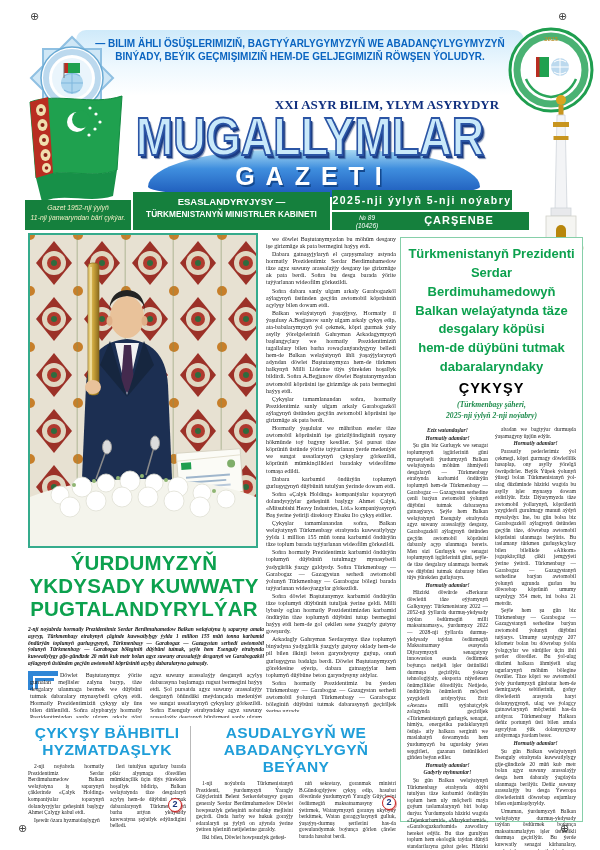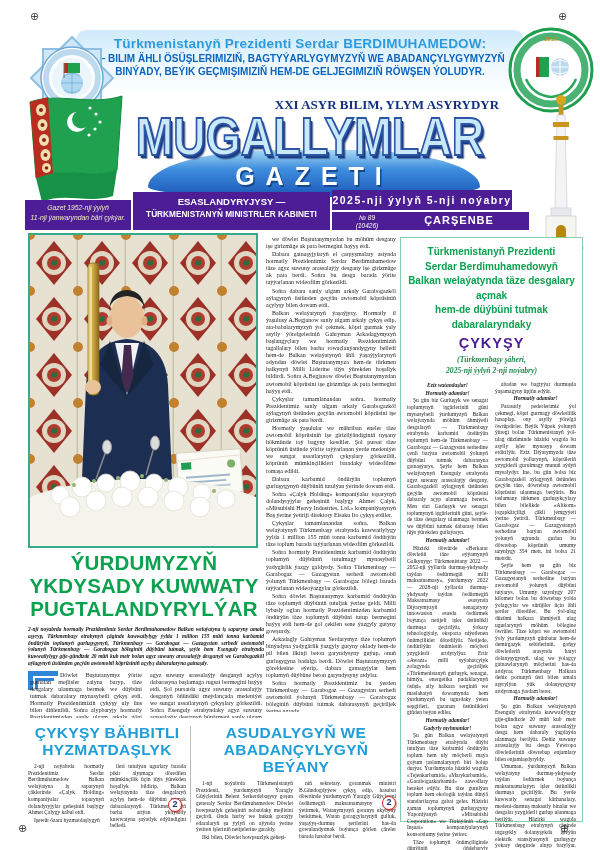--- a/index.html
+++ b/index.html
@@ -27,21 +27,21 @@
                  text-align:center; }
   .gazeti-band span { display:inline-block; margin-top:12px; font-family:"Liberation Sans",sans-serif;
                  font-weight:bold; font-size:25px; letter-spacing:11px; color:#ffffff;
                  text-shadow:1.5px 1.5px 0 #14498f; }
   .mast-title { position:absolute; left:108px; top:107px; width:404px; text-align:center;
                 font-family:"Liberation Sans",sans-serif; font-weight:bold; font-size:45px;
                 color:#c9e9fa; -webkit-text-stroke:1.6px #2b55a5;
                 text-shadow:2px 2px 0 #1c3d85, 3px 3px 1px rgba(20,50,110,.55);
                 transform:scaleY(1.18); transform-origin:top center; letter-spacing:0; }
 
-  .green-box { background:#4c1d95; color:#fff; font-family:"Liberation Sans",sans-serif; }
+  .green-box { background:#15803d; color:#fff; font-family:"Liberation Sans",sans-serif; }
   .since-box { position:absolute; left:25px; top:200px; width:106px; height:30px;
                text-align:center; font-style:italic; font-size:6.8px; line-height:1.5;
                color:#f3eec6; padding-top:3px; }
   .founder-box { position:absolute; left:133px; top:192px; width:197px; height:38px;
                  text-align:center; font-weight:bold; padding-top:4px; }
   .founder-l1 { font-size:9.5px; } .founder-l2 { font-size:8.6px; transform:scaleX(.96); margin-top:2px;}
   .date-box { position:absolute; left:332px; top:190px; width:180px; height:20px;
               text-align:center; font-weight:bold; font-size:10.5px; letter-spacing:1.5px; padding-top:4px;}
   .issue-box { position:absolute; left:332px; top:212px; width:70px; height:18px;
                text-align:center; font-style:italic; font-size:6.5px; line-height:1.25; padding-top:2px;}
@@ -69,23 +69,23 @@
   .ornament:after { content:""; position:absolute; left:2px; top:2px; width:16px; height:8px;
               border-top:3px solid #2f86d6; border-left:3px solid #2f86d6; }
   .bodycol1 { position:absolute; left:30px; top:672px; width:112px; height:46px; }
   .bodycol1 .first { text-indent:30px; }
   .bodycol2 { position:absolute; left:150px; top:672px; width:112px; height:46px; }
 
   
   .speech { position:absolute; left:400px; top:237px; width:183px; height:585px;
             border:1.5px solid #86cfa9; background:#fff; padding:7px 6px 5px; }
   .sp-t { text-align:center; font-family:"Liberation Sans",sans-serif; font-weight:bold;
-          color:#0ca14e; font-size:10px; line-height:1.45; }
+          color:#0ca14e; font-size:13px; line-height:1.45; }
   .sp-main { text-align:center; font-family:"Liberation Sans",sans-serif; font-weight:bold;
-          color:#4c1d95; font-size:14.5px; margin-top:3px; letter-spacing:1px;}
+          color:#000000; font-size:14.5px; margin-top:3px; letter-spacing:1px;}
   .sp-date { text-align:center; font-style:italic; font-weight:bold; color:#1c8a4a;
           font-size:7.6px; line-height:1.4; margin-top:4px; }
   .sp-cols { display:flex; gap:7px; margin-top:5px; height:478px; overflow:hidden; }
   .sp-col { flex:1; font-size:5.5px; line-height:1.2; }
 
   
   .art-head { text-align:center; font-family:"Liberation Sans",sans-serif; font-weight:bold;
               color:#1f9ed9; font-size:15.5px; line-height:1.1; letter-spacing:.3px; }
   .coop { position:absolute; left:28px; top:724px; width:158px; height:100px; }
   .sec  { position:absolute; left:196px; top:724px; width:200px; height:100px; }
@@ -104,21 +104,20 @@
 <body>
 
 <div class="page">
 
   <span class="regmark" style="left:30px; top:10px;">⊕</span>
   <span class="regmark" style="left:558px; top:10px;">⊕</span>
   <span class="regmark" style="left:18px; top:822px;">⊕</span>
   <span class="regmark" style="left:560px; top:822px;">⊕</span>
 
   <div class="banner">
-    <div class="banner-l1">Türkmenistanyň Prezidenti Serdar BERDIMUHAMEDOW:</div>
     <div class="banner-l2">— BILIM ÄHLI ÖSÜŞLERIMIZIŇ, BAGTYÝARLYGYMYZYŇ WE ABADANÇYLYGYMYZYŇ</div>
     <div class="banner-l3">BINÝADY, BEÝIK GEÇMIŞIMIZIŇ HEM-DE GELJEGIMIZIŇ RÖWŞEN ÝOLUDYR.</div>
   </div>
   <div class="slogan">XXI ASYR BILIM, YLYM ASYRYDYR</div>
 
   <div style="position:absolute; left:24px; top:30px;">
     <svg width="96" height="96" viewBox="0 0 96 96">
       <rect x="19" y="19" width="58" height="58" fill="#cfe7f6" stroke="#8fc0e2" stroke-width="2"></rect>
       <rect x="19" y="19" width="58" height="58" fill="#cfe7f6" stroke="#8fc0e2" stroke-width="2" transform="rotate(45 48 48)"></rect>
       <circle cx="48" cy="48" r="31" fill="#ffffff" stroke="#6aaad4" stroke-width="1.5"></circle>
@@ -328,21 +327,21 @@
   <div class="bodycol1 col-text">
     <div class="first">Döwlet Baştutanymyz ýörite gurnalan mejlisler zalyna baryp, täze desgalary ulanmaga bermek we düýbüni tutmak dabaralary mynasybetli çykyş etdi. Hormatly Prezidentimiziň çykyşy uly üns bilen diňlenildi. Soňra alypbaryjy hormatly Prezidentimizden sanly ulgam arkaly göni aragatnaşykda Esenguly etrabyndaky</div>
   </div>
   <div class="bodycol2 col-text">
     <div>agyz suwuny arassalaýjy desganyň açylyş dabarasyna başlamaga rugsat bermegini haýyş etdi. Şol pursatda agyz suwuny arassalaýjy desganyň öňündäki meýdançada medeniýet we sungat ussatlarynyň çykyşlary görkezildi. Soňra Esenguly etrabyndaky agyz suwuny arassalaýjy desganyň hünärmeni sanly ulgam arkaly çykyş edip, döredilen şertler üçin tüýs ýürekden hoşallyk bildirdi.</div>
   </div>
 
   <div class="speech">
     <div class="sp-t">Türkmenistanyň Prezidenti</div>
     <div class="sp-t">Serdar Berdimuhamedowyň</div>
-    <div class="sp-t">Balkan welaýatynda täze desgalary açmak</div>
+    <div class="sp-t">Balkan welaýatynda täze desgalary köpüsi</div>
     <div class="sp-t">hem-de düýbüni tutmak dabaralaryndaky</div>
     <div class="sp-main">ÇYKYŞY</div>
     <div class="sp-date">
       <div>(Türkmenbaşy şäheri,</div>
       <div>2025-nji ýylyň 2-nji noýabry)</div>
     </div>
     <div class="sp-cols">
       <div class="sp-col col-text">
           <div class="subhead">Eziz watandaşlar!</div>
           <div class="subhead">Hormatly adamlar!</div>

